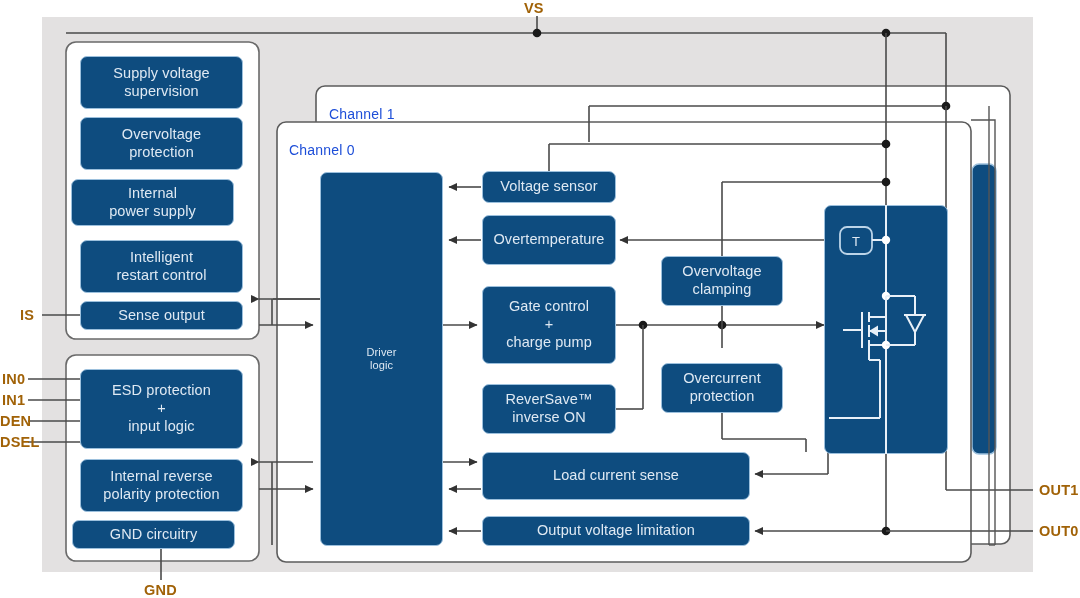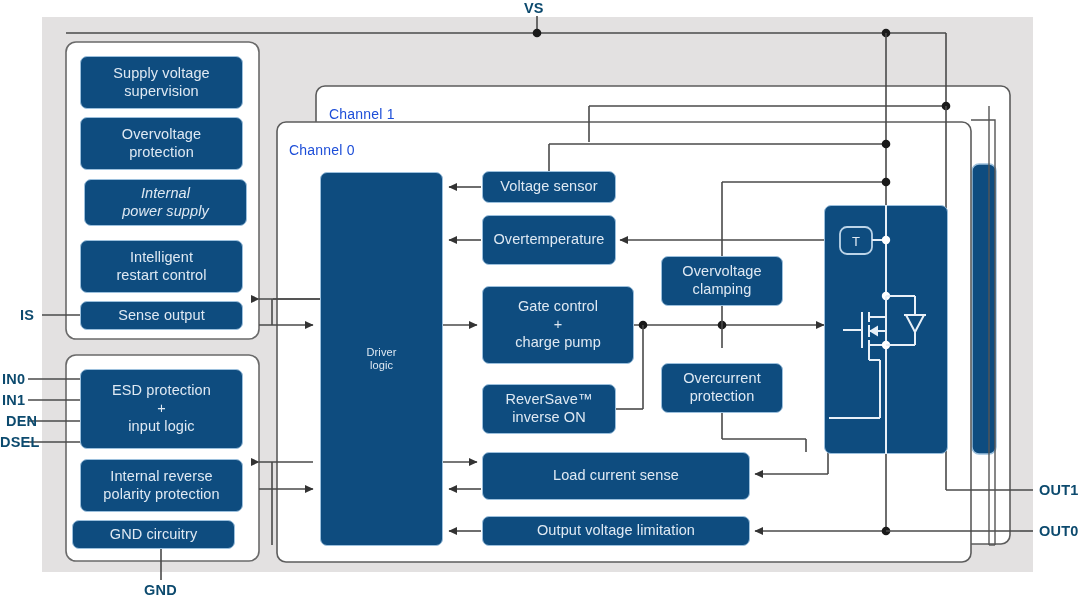--- a/index.html
+++ b/index.html
@@ -66,21 +66,21 @@
     justify-content: center;
     text-align: center;
     font-size: 14.5px;
     line-height: 1.22;
     letter-spacing: 0.1px;
     padding: 2px 4px;
     white-space: pre-line;
   }
   .pin-label {
     position: absolute;
-    color: #0c4a6e;
+    color: #a16207;
     font-size: 14.5px;
     font-weight: bold;
     letter-spacing: 0.2px;
     white-space: nowrap;
   }
   .panel-label {
     position: absolute;
     color: #1d4ed8;
     font-size: 14px;
     letter-spacing: 0.2px;
@@ -242,41 +242,41 @@
 
     <g>
       <path class="wire-thin" d="M995,545 L995,120 L971,120"></path>
     </g>
   </svg>
 
   <div class="blk" style="left:80px; top:56px; width:163px; height:53px;">Supply voltage
 supervision</div>
   <div class="blk" style="left:80px; top:117px; width:163px; height:53px;">Overvoltage
 protection</div>
-  <div class="blk" style="left:84px; top:179px; width:163px; height:47px;font-style:italic;">Internal
+  <div class="blk" style="left:71px; top:179px; width:163px; height:47px;">Internal
 power supply</div>
   <div class="blk" style="left:80px; top:301px; width:163px; height:29px;">Sense output</div>
   <div class="blk" style="left:80px; top:240px; width:163px; height:53px;">Intelligent
 restart control</div>
 
   <div class="blk" style="left:80px; top:369px; width:163px; height:80px;">ESD protection
 +
 input logic</div>
   <div class="blk" style="left:80px; top:459px; width:163px; height:53px;">Internal reverse
 polarity protection</div>
   <div class="blk" style="left:72px; top:520px; width:163px; height:29px;">GND circuitry</div>
 
   <div class="blk" style="left:320px; top:172px; width:123px; height:374px; font-size:11px;">Driver
 logic</div>
 
   <div class="blk" style="left:482px; top:171px; width:134px; height:32px;">Voltage sensor</div>
 
   <div class="blk" style="left:482px; top:215px; width:134px; height:50px;">Overtemperature</div>
 
-  <div class="blk" style="left:482px; top:286px; width:152px; height:78px;">Gate control
+  <div class="blk" style="left:482px; top:286px; width:134px; height:78px;">Gate control
 +
 charge pump</div>
 
   <div class="blk" style="left:482px; top:384px; width:134px; height:50px;">ReverSave™
 inverse ON</div>
 
   <div class="blk" style="left:661px; top:256px; width:122px; height:50px;">Overvoltage
 clamping</div>
 
   <div class="blk" style="left:661px; top:363px; width:122px; height:50px;">Overcurrent
@@ -327,21 +327,21 @@
 
     <path d="M915,332 L906,315 L924,315 z" fill="none" stroke="#e8f0f8" stroke-width="2"></path>
     <line class="fetline" x1="904" y1="315" x2="926" y2="315"></line>
   </svg>
 
   <div class="pin-label" style="left:524px; top:0px;">VS</div>
   <div class="pin-label" style="left:144px; top:582px;">GND</div>
   <div class="pin-label" style="left:20px; top:307px;">IS</div>
   <div class="pin-label" style="left:2px; top:371px;">IN0</div>
   <div class="pin-label" style="left:2px; top:392px;">IN1</div>
-  <div class="pin-label" style="left:0px; top:413px;padding-left:6px;">DEN</div>
+  <div class="pin-label" style="left:0px; top:413px;">DEN</div>
   <div class="pin-label" style="left:0px; top:434px;">DSEL</div>
   <div class="pin-label" style="left:1039px; top:482px;">OUT1</div>
   <div class="pin-label" style="left:1039px; top:523px;">OUT0</div>
 
   <div class="panel-label" style="left:329px; top:106px;">Channel 1</div>
   <div class="panel-label" style="left:289px; top:142px;">Channel 0</div>
 
 </div>
 
 </body></html>

